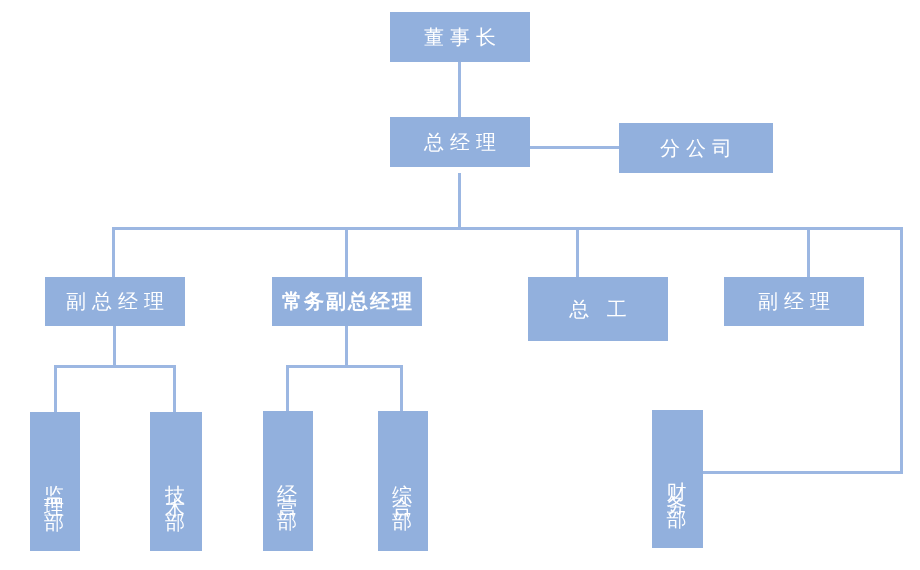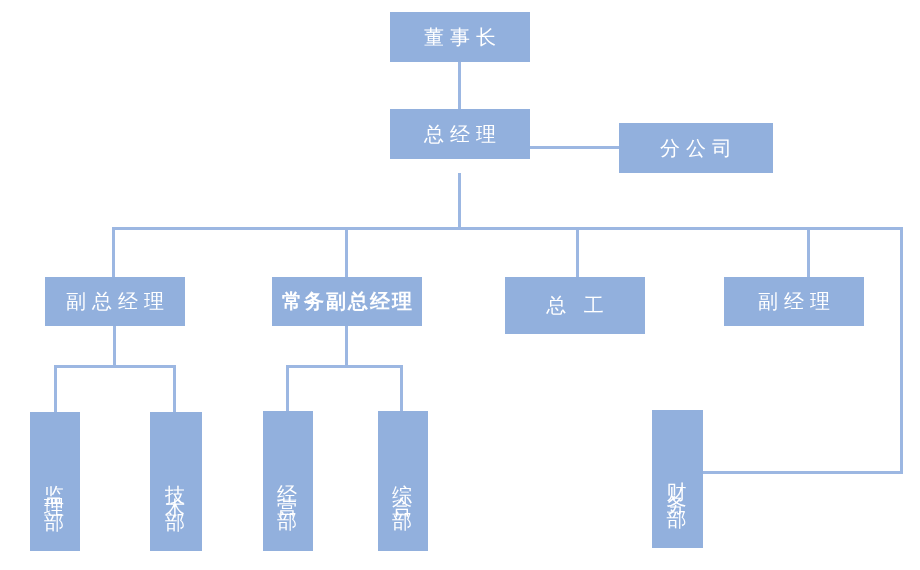--- a/index.html
+++ b/index.html
@@ -65,34 +65,34 @@
   <div class="line" style="left:173px;top:368px;width:3px;height:44px"></div>
   <div class="line" style="left:345px;top:326px;width:3px;height:42px"></div>
   <div class="line" style="left:286px;top:365px;width:117px;height:3px"></div>
   <div class="line" style="left:286px;top:368px;width:3px;height:43px"></div>
   <div class="line" style="left:400px;top:368px;width:3px;height:43px"></div>
 
   <div class="box" style="left:390px;top:12px;width:140px;height:50px">
     <span class="lbl">董事长</span>
   </div>
 
-  <div class="box" style="left:390px;top:109px;width:140px;height:50px">
+  <div class="box" style="left:390px;top:117px;width:140px;height:50px">
     <span class="lbl">总经理</span>
   </div>
   <div class="box" style="left:619px;top:123px;width:154px;height:50px">
     <span class="lbl">分公司</span>
   </div>
 
   <div class="box" style="left:45px;top:277px;width:140px;height:49px">
     <span class="lbl">副总经理</span>
   </div>
   <div class="box tight" style="left:272px;top:277px;width:150px;height:49px">
     <span class="lbl">常务副总经理</span>
   </div>
-  <div class="box" style="left:505px;top:277px;width:140px;height:57px">
+  <div class="box" style="left:528px;top:277px;width:140px;height:64px">
     <span class="lbl">总 工</span>
   </div>
   <div class="box" style="left:724px;top:277px;width:140px;height:49px">
     <span class="lbl">副经理</span>
   </div>
 
   <div class="box vert" style="left:30px;top:412px;width:50px;height:139px">
     <span class="lbl">监理部</span>
   </div>
   <div class="box vert" style="left:150px;top:412px;width:52px;height:139px">

